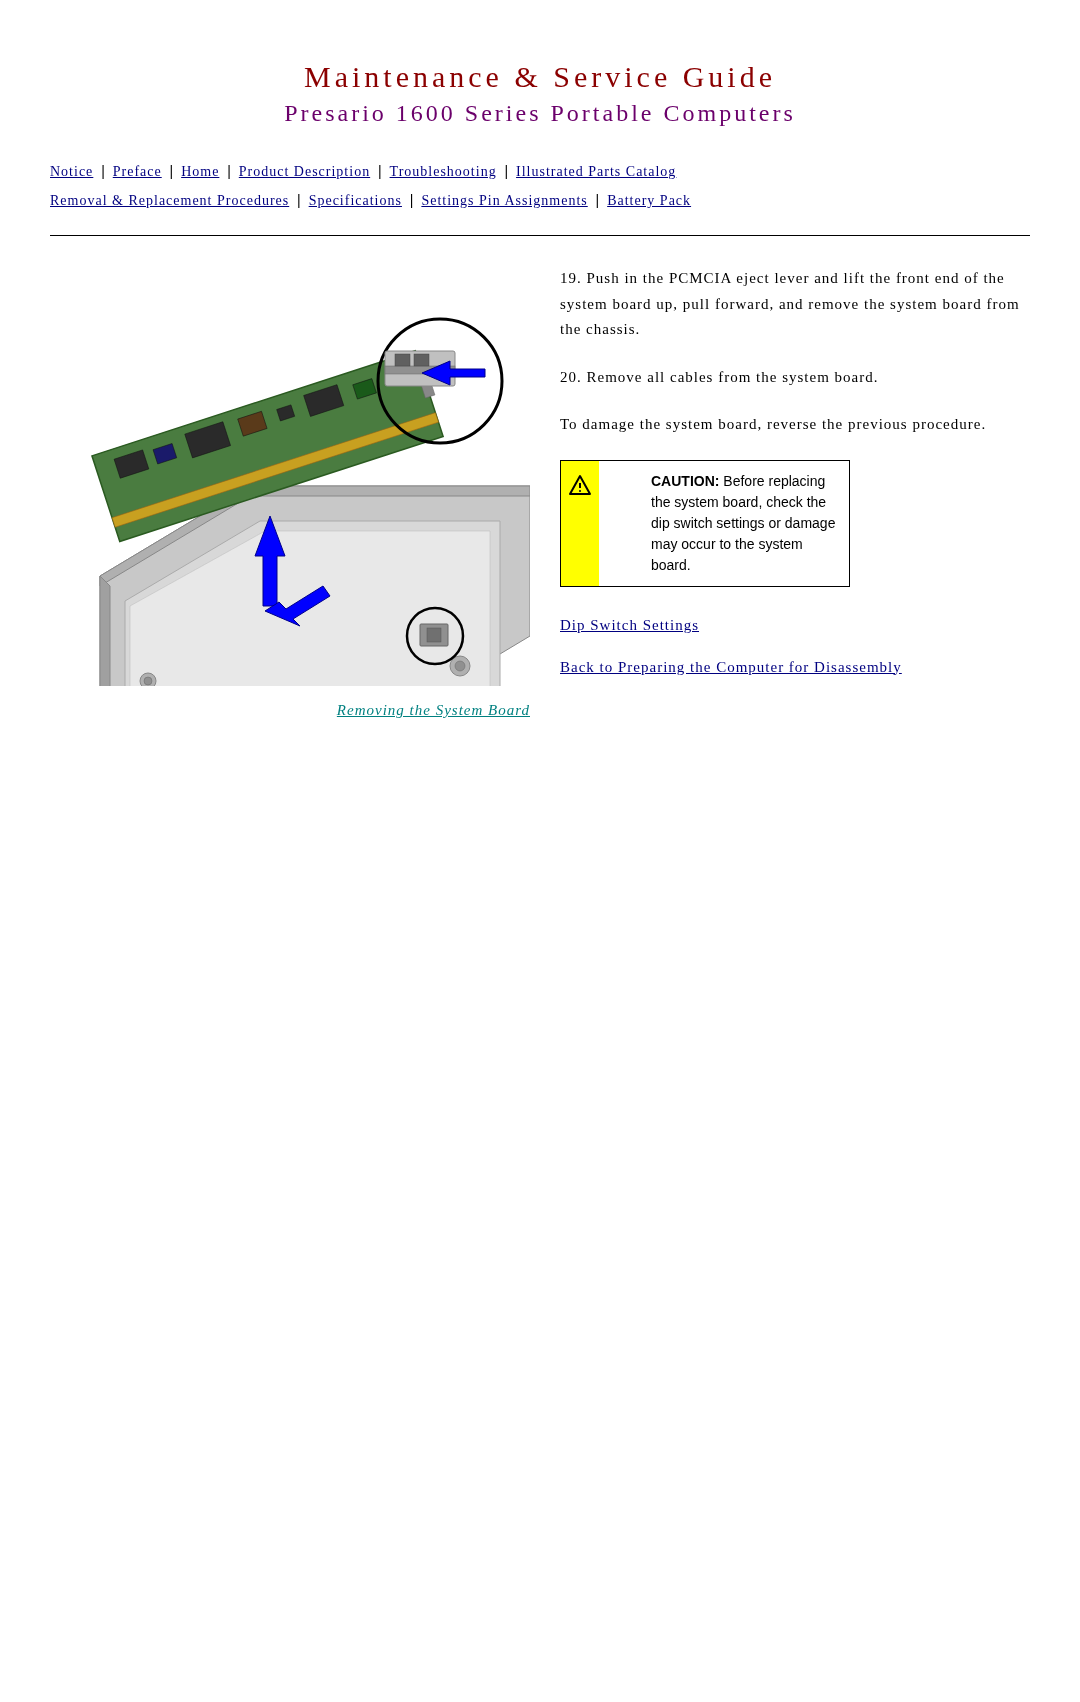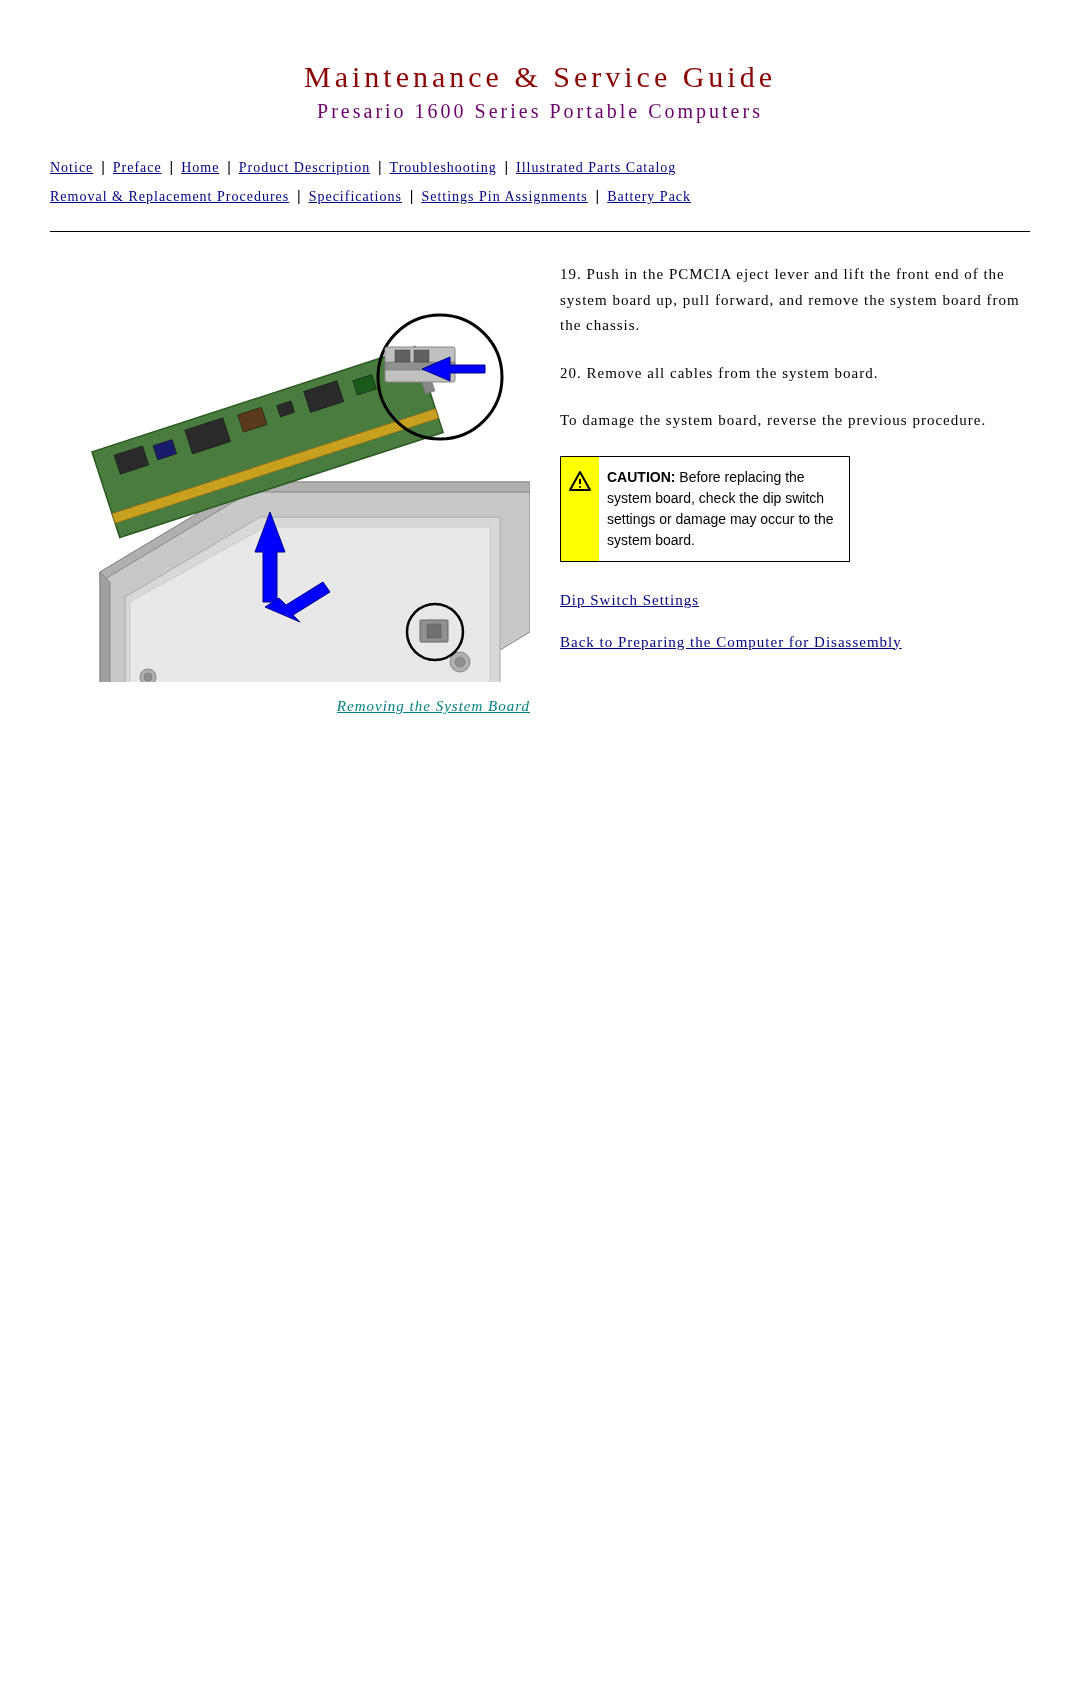--- a/index.html
+++ b/index.html
@@ -21,21 +21,21 @@
     .title-main {
       font-size: 30px;
       color: #8b0000;
       letter-spacing: 4px;
       font-weight: normal;
       font-family: Georgia, serif;
       margin-bottom: 6px;
     }
 
     .title-sub {
-      font-size: 20px;
+      font-size: 24px;
       color: #6b006b;
       letter-spacing: 3px;
       font-weight: normal;
       font-family: Georgia, serif;
     }
 
     .nav-bar {
       margin-bottom: 20px;
       line-height: 2;
       font-size: 14px;
@@ -102,20 +102,21 @@
       line-height: 1.7;
       margin-bottom: 22px;
     }
 
     .caution-box {
       display: flex;
       flex-direction: row;
       border: 1px solid #000000;
       margin-bottom: 26px;
       width: 290px;
+      gap: 44px;
     }
 
     .caution-yellow {
       background: #ffff00;
       width: 38px;
       min-height: 100%;
       display: flex;
       align-items: flex-start;
       justify-content: center;
       padding-top: 12px;

